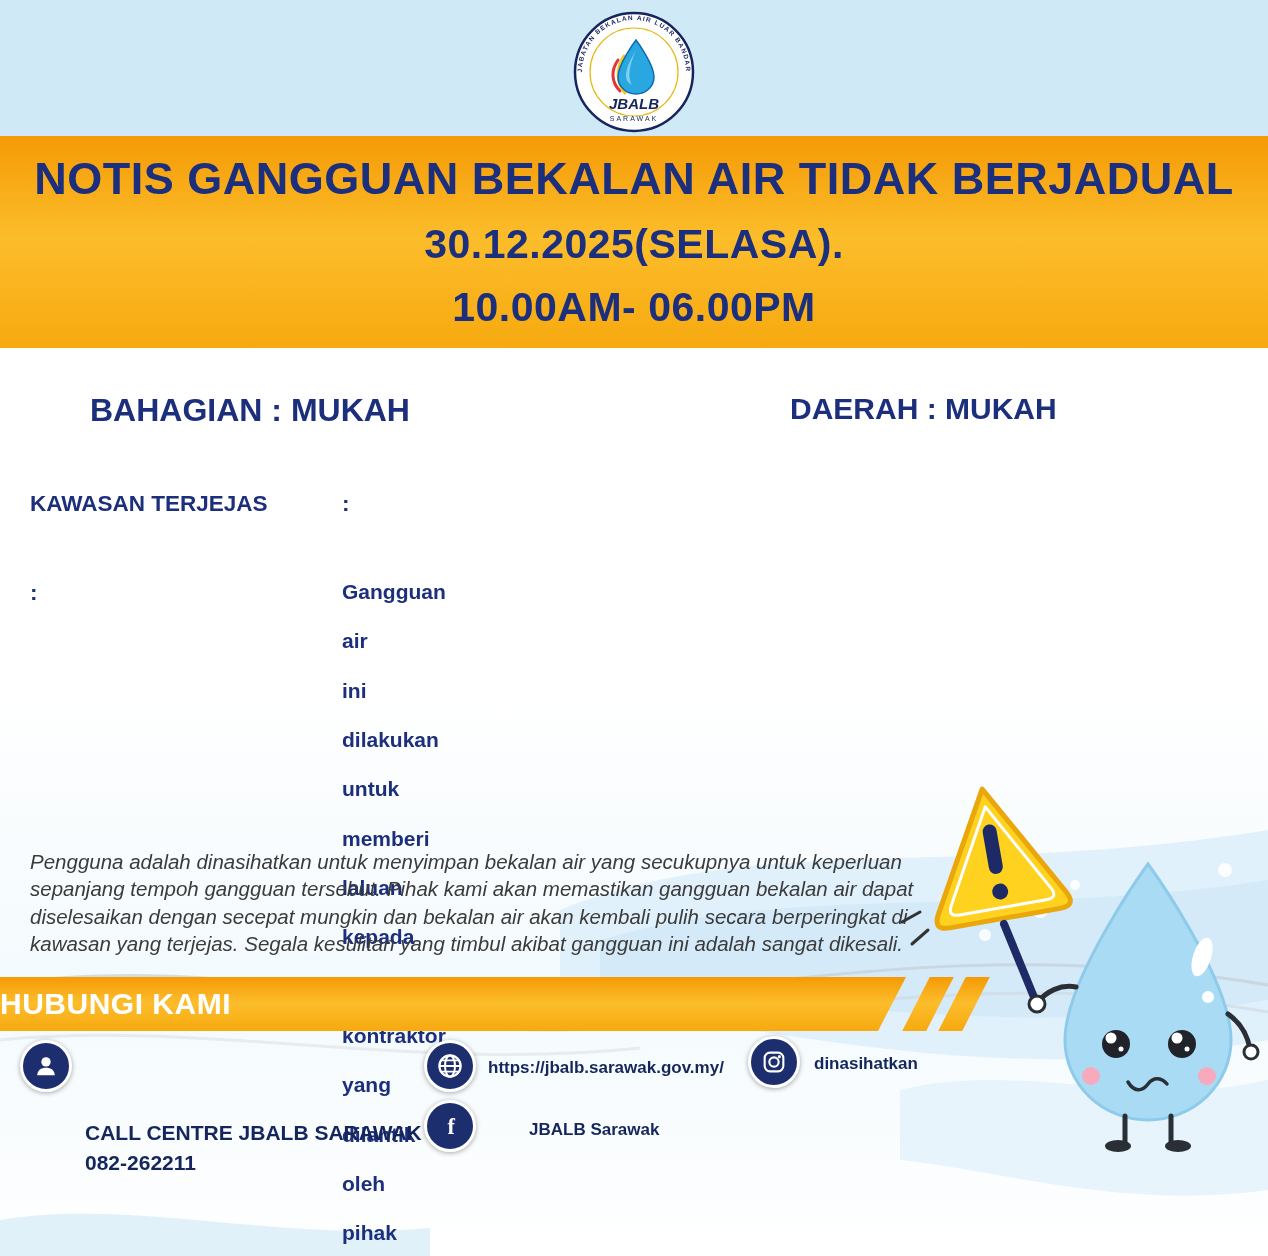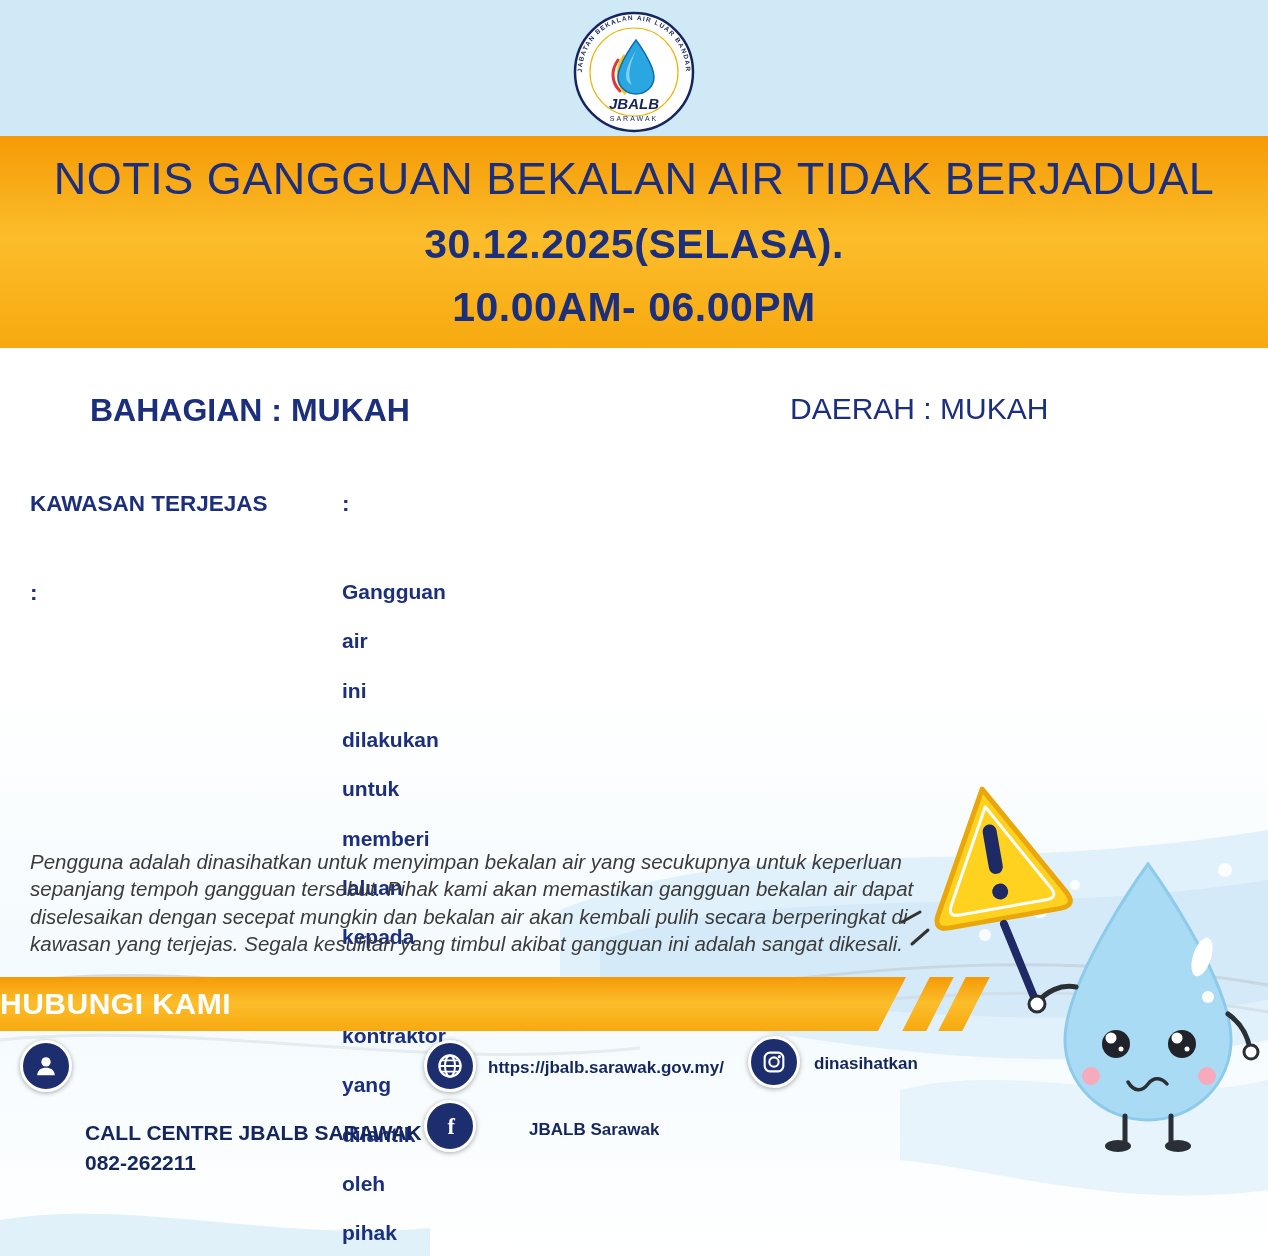--- a/index.html
+++ b/index.html
@@ -17,27 +17,27 @@
   .logo-wrap{ position:absolute; top:10px; left:50%; transform:translateX(-50%);
               width:124px; height:124px; z-index:6; }
 
   
   .title-banner{
     position:absolute; top:136px; left:0; width:100%; height:212px;
     background:linear-gradient(180deg,#f59a06 0%,#fcbd2b 48%,#f7a90f 100%);
     display:flex; flex-direction:column; align-items:center; justify-content:center;
     gap:16px; color:#1c2f7c; z-index:2;
   }
-  .title-l1{ font-size:45px; font-weight:normal; white-space:nowrap; letter-spacing:.5px; }
+  .title-l1{ font-size:45px; font-weight:bold; white-space:nowrap; letter-spacing:.5px; }
   .title-l2,.title-l3{ font-size:41px; font-weight:bold; white-space:nowrap; letter-spacing:.5px; }
 
   
   .region-row{ position:absolute; top:392px; left:0; width:100%; z-index:2; }
   .bahagian{ position:absolute; left:90px; top:0; font-size:32px; font-weight:bold; color:#1c2f7c; }
-  .daerah{ position:absolute; left:790px; top:0; font-size:30px; font-weight:normal; color:#1c2f7c; }
+  .daerah{ position:absolute; left:790px; top:0; font-size:30px; font-weight:bold; color:#1c2f7c; }
 
   
   .details{ position:absolute; top:478px; left:30px; right:60px; z-index:2; }
   .detail-row{ display:grid; grid-template-columns:312px 34px 1fr; margin-bottom:50px; }
   .detail-label{ font-size:22.5px; font-weight:bold; color:#1c2f7c; padding-top:13px; }
   .detail-colon{ font-size:22.5px; font-weight:bold; color:#1c2f7c; padding-top:13px; }
   .detail-text{ font-size:21px; font-weight:bold; color:#1c2f7c; line-height:2.35; }
 
   
   .advisory{

